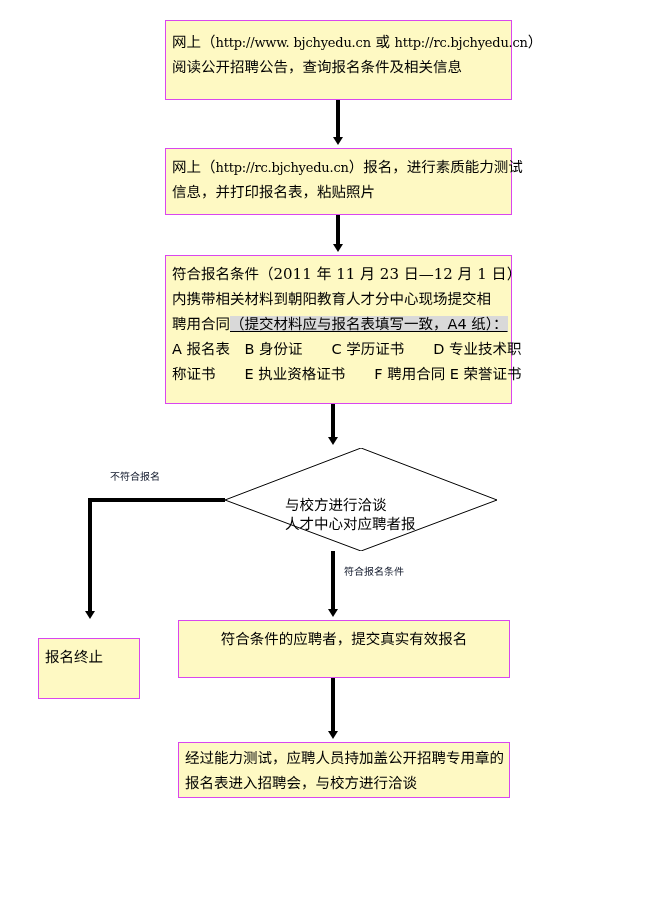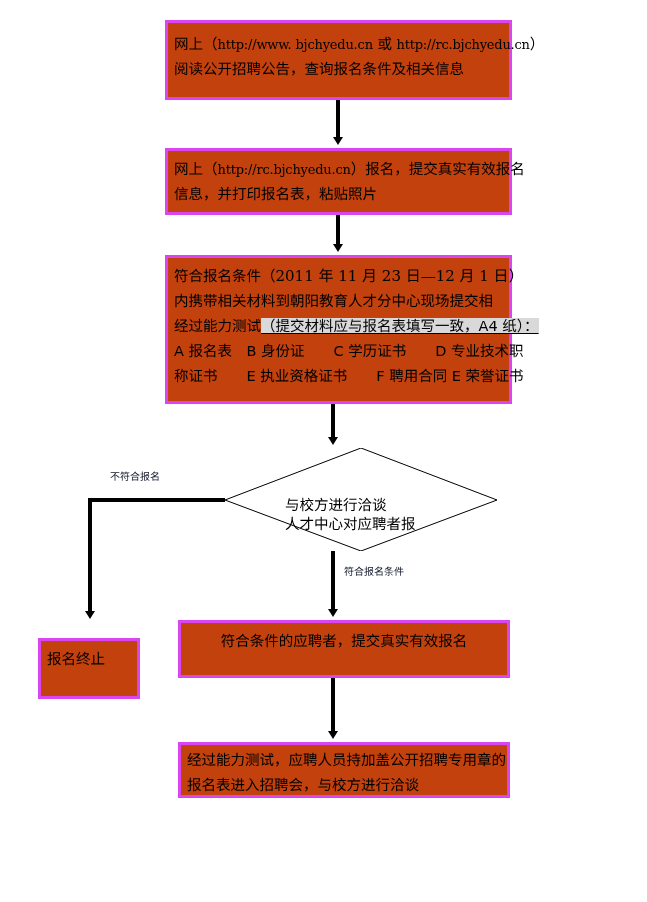--- a/index.html
+++ b/index.html
@@ -14,22 +14,22 @@
   #canvas {
     position: relative;
     width: 647px;
     height: 902px;
     background: #ffffff;
     overflow: hidden;
   }
   .node {
     position: absolute;
     box-sizing: border-box;
-    border: 3px solid #d946ef;
-    background: #c2410c;
+    border: 1px solid #d946ef;
+    background: #fef9c3;
   }
   .node .txt {
     position: absolute;
     left: 0;
     right: 0;
     padding: 0 6px;
     box-sizing: border-box;
     font-size: 14.5px;
     line-height: 25px;
     color: #000000;
@@ -112,30 +112,30 @@
 
   <div class="node" style="left:165px; top:20px; width:347px; height:80px;">
     <div class="txt" style="top:9px;">
       <div class="line ln-left"><span>网上（</span><span class="url">http://www. bjchyedu.cn</span><span> 或 </span><span class="url">http://rc.bjchyedu.cn</span><span>）</span></div>
       <div class="line ln-left">阅读公开招聘公告，查询报名条件及相关信息</div>
     </div>
   </div>
 
   <div class="node" style="left:165px; top:148px; width:347px; height:67px;">
     <div class="txt" style="top:6px;">
-      <div class="line ln-left"><span>网上（</span><span class="url">http://rc.bjchyedu.cn</span><span>）报名，提交真实有效报名</span></div>
+      <div class="line ln-left"><span>网上（</span><span class="url">http://rc.bjchyedu.cn</span><span>）报名，进行素质能力测试</span></div>
       <div class="line ln-left">信息，并打印报名表，粘贴照片</div>
     </div>
   </div>
 
   <div class="node" style="left:165px; top:255px; width:347px; height:149px;">
     <div class="txt" style="top:6px;">
       <div class="line ln-center"><span>符合报名条件（</span><span class="num">2011 年 11 月 23 日—12 月 1 日</span><span>）</span></div>
       <div class="line ln-left">内携带相关材料到朝阳教育人才分中心现场提交相</div>
-      <div class="line ln-left"><span>经过能力测试</span><span class="hl">（提交材料应与报名表填写一致，A4 纸）：</span></div>
+      <div class="line ln-left"><span>聘用合同</span><span class="hl">（提交材料应与报名表填写一致，A4 纸）：</span></div>
       <div class="line ln-left">A 报名表　B 身份证　　C 学历证书　　D 专业技术职</div>
       <div class="line ln-left">称证书　　E 执业资格证书　　F 聘用合同 E 荣誉证书</div>
     </div>
   </div>
 
   <div class="diamond-wrap" style="left:225px; top:448px;">
     <svg width="272" height="103" viewBox="0 0 272 103">
       <polygon points="0,52 136,0 272,52 136,103" fill="#ffffff" stroke="#000000" stroke-width="1"></polygon>
     </svg>
     <div class="diamond-label" style="left:60px; top:20px;margin-top:44px;">人才中心对应聘者报</div>

